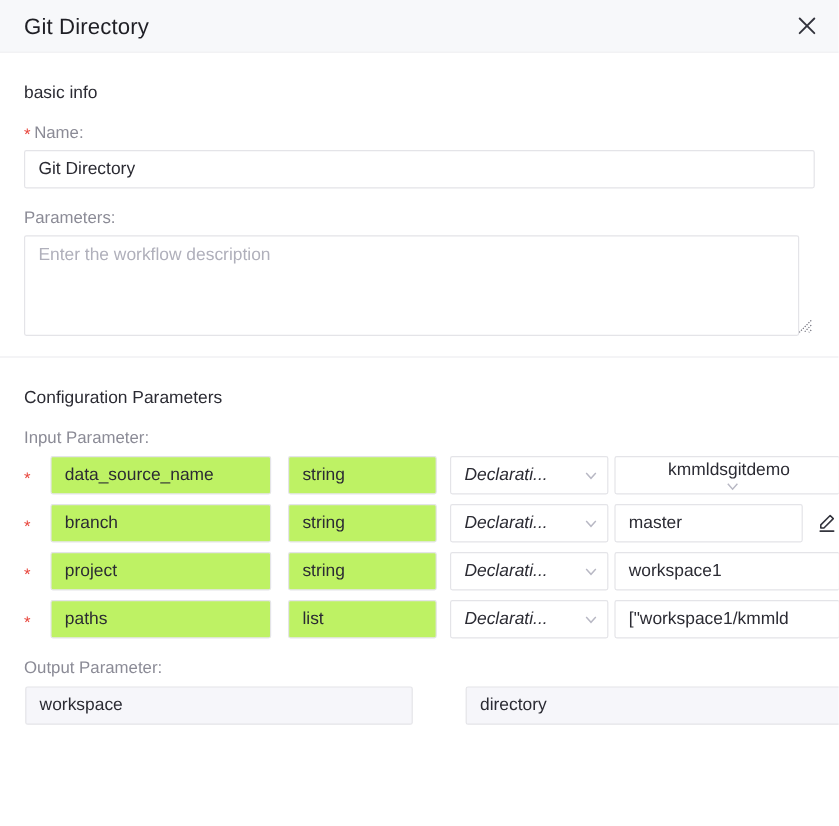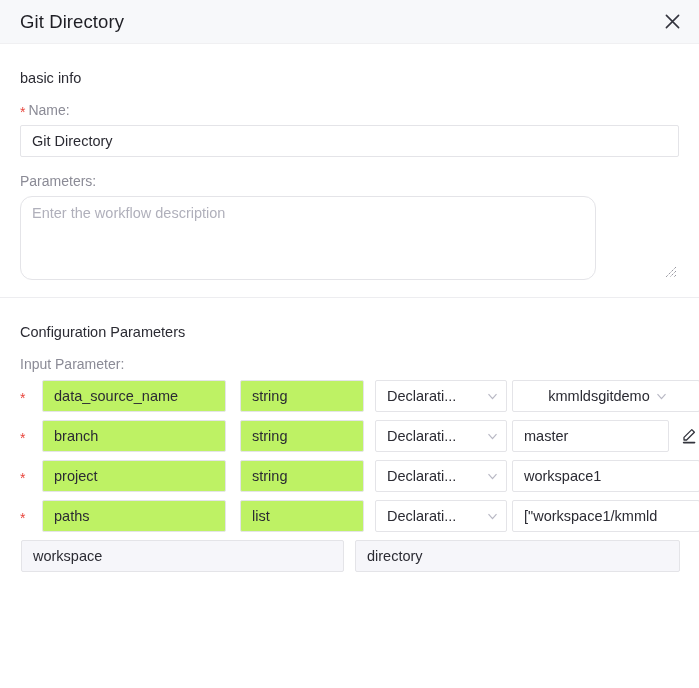--- a/index.html
+++ b/index.html
@@ -83,24 +83,24 @@
     padding: 0 11px;
     font-size: 14.5px;
     color: #2b2b33;
     font-family: "Liberation Sans", sans-serif;
     outline: none;
   }
 
   .textarea-wrap { position: relative; width: 659px; }
   .textarea {
     display: block;
-    width: 576px;
+    width: 646px;
     height: 84px;
     border: 1px solid #e4e4e8;
-    border-radius: 12px;
+    border-radius: 2px;
     background: #ffffff;
     padding: 8px 11px;
     font-size: 14.5px;
     color: #2b2b33;
     font-family: "Liberation Sans", sans-serif;
     outline: none;
     resize: none;
   }
   .textarea::placeholder { color: #b0b0bb; }
   .resize-grip {
@@ -141,24 +141,24 @@
     font-size: 14.5px;
     color: #2b2b33;
     padding: 0 11px;
     background: #ffffff;
     overflow: hidden;
     white-space: nowrap;
   }
   .cell.readonly { background: #bef264; }
   .cell.c-name   { width: 184px; flex: 0 0 184px; margin-right: 14px; }
   .cell.c-type   { width: 124px; flex: 0 0 124px; margin-right: 11px; }
-  .cell.c-kind   { width: 132px; flex: 0 0 132px; margin-right: 5px; justify-content: space-between; padding-right: 8px; }
+  .cell.c-kind   { width: 132px; flex: 0 0 132px; margin-right: 5px; justify-content: space-between; padding-right: 8px; font-style: italic; }
   .cell.c-value  { width: 188px; flex: 0 0 188px; }
   .cell.c-value.narrow { width: 157px; flex: 0 0 157px; }
-  .cell.c-value.sel { justify-content: center; padding-right: 8px; }
+  .cell.c-value.sel { justify-content: flex-end; padding-right: 8px; flex-direction: column; }
 
   .cell .kind-text {
     overflow: hidden;
     text-overflow: ellipsis;
     white-space: nowrap;
     max-width: 92px;
   }
   .chevron { flex: 0 0 auto; margin-left: 6px; }
   .chevron svg { display: block; }
 
@@ -169,20 +169,21 @@
     cursor: pointer;
     color: #33343d;
   }
 
   
   .output-row {
     display: flex;
     align-items: center;
     margin-top: 8px;
     padding-left: 1px;
+    gap: 33px;
   }
   .out-cell {
     height: 32px;
     border: 1px solid #e4e4e8;
     border-radius: 2px;
     background: #f6f6fa;
     display: flex;
     align-items: center;
     font-size: 14.5px;
     color: #2b2b33;
@@ -302,20 +303,21 @@
             <svg width="11" height="11" viewBox="0 0 11 11">
                 <path d="M1.5 3.2 L5.5 7.6 L9.5 3.2" fill="none" stroke="#b8b8c4" stroke-width="1.2"></path>
               </svg>
           </span>
         </div>
         <div class="cell c-value">["workspace1/kmmld</div>
       </div>
 
     </div>
 
+    <label class="field-label">Output Parameter:</label>
 
     <div class="output-row">
       <div class="out-cell first">workspace</div>
       <div class="out-cell second">directory</div>
     </div>
 
   </div>
 </div>
 
 </body></html>

